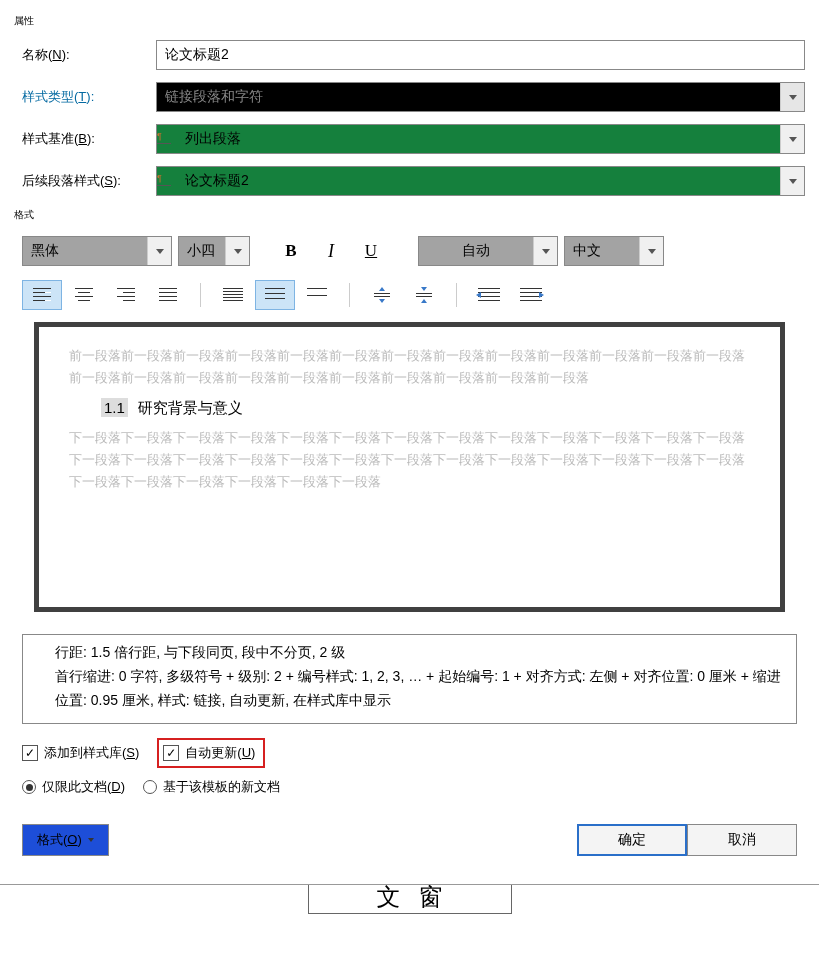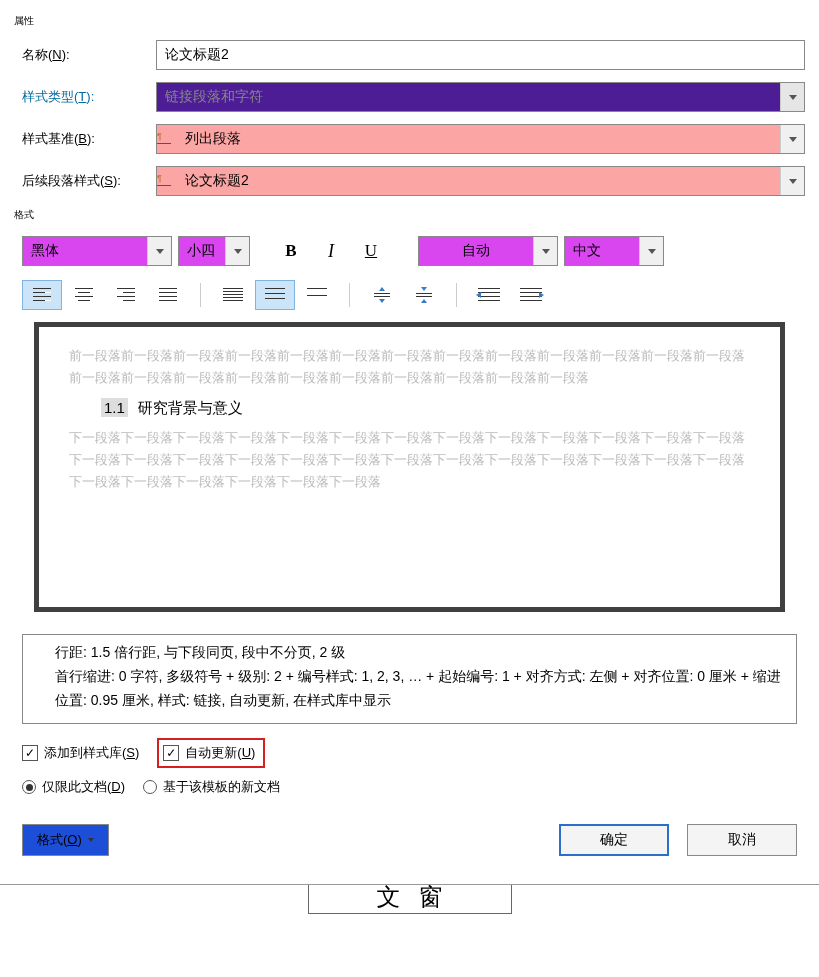--- a/index.html
+++ b/index.html
@@ -3,30 +3,30 @@
 <meta charset="utf-8">
 <style>
 * { box-sizing: border-box; margin: 0; padding: 0; }
 body { font-family: "Microsoft YaHei", "SimSun", sans-serif; font-size: 13px; background: #fff; color: #000; width: 819px; }
 .panel { padding: 4px 14px 10px 14px; }
 .section-title { font-size: 10px; margin: 10px 0 8px 0; }
 .row { display: flex; align-items: center; margin: 12px 0; }
 .label { width: 142px; padding-left: 8px; }
 .label.disabled { color: #0369a1; }
 .text-input { flex: 1; height: 30px; border: 1px solid #888; padding: 0 8px; font-size: 14px; }
-.combo { flex: 1; height: 30px; border: 1px solid #888; display: flex; align-items: center; background: #fca5a5; position: relative; }
-.combo.disabled { background: #4c1d95; color: #888; gap: 24px; }
+.combo { flex: 1; height: 30px; border: 1px solid #888; display: flex; align-items: center; background: #15803d; position: relative; }
+.combo.disabled { background: #000000; color: #888; gap: 24px; }
 .combo .combo-text { flex: 1; padding: 0 8px; font-size: 14px; }
 .combo .combo-icon { width: 14px; height: 10px; margin-right: 6px; border-bottom: 1px solid #555; position: relative; display: inline-block; }
 .combo .combo-icon::before { content: "¶"; position: absolute; font-size: 9px; left: 0; top: -3px; color: #c07030; }
 .combo .arrow, .sel .arrow { width: 24px; height: 100%; background: #f0f0f0; display: flex; align-items: center; justify-content: center; border-left: 1px solid #ccc; }
 .combo.disabled .arrow { background: #e6e6e6; }
 .chev { width: 0; height: 0; border-left: 4px solid transparent; border-right: 4px solid transparent; border-top: 5px solid #555; }
 .fmt-row { display: flex; align-items: center; gap: 6px; margin: 14px 0 14px 8px; }
-.sel { height: 30px; border: 1px solid #888; display: flex; align-items: center; background: #d946ef; }
+.sel { height: 30px; border: 1px solid #888; display: flex; align-items: center; background: #a3a3a3; }
 .sel .sel-text { padding: 0 8px; font-size: 14px; }
 .tb-btn { width: 34px; height: 30px; display: flex; align-items: center; justify-content: center; font-size: 17px; cursor: pointer; }
 .bold { font-weight: bold; font-family: Georgia, serif; }
 .italic { font-style: italic; font-family: Georgia, serif; font-size: 18px; }
 .under { text-decoration: underline; font-family: Georgia, serif; }
 .para-row { display: flex; align-items: center; gap: 2px; margin: 6px 0 12px 8px; }
 .pbtn { width: 40px; height: 30px; border: 1px solid transparent; display: flex; align-items: center; justify-content: center; cursor: pointer; }
 .pbtn.active { background: #cce4f7; border: 1px solid #7eb4e3; }
 .vline { width: 1px; height: 24px; background: #ccc; margin: 0 10px; }
 .aleft, .acenter, .aright, .ajust { width: 18px; height: 14px; position: relative; }
@@ -55,21 +55,21 @@
 .opt-block { margin: 14px 8px 0 8px; }
 .ckrow { display: flex; align-items: center; gap: 18px; margin: 4px 0; }
 .ck { display: flex; align-items: center; gap: 6px; cursor: pointer; }
 .chkbox { width: 16px; height: 16px; border: 1px solid #555; display: flex; align-items: center; justify-content: center; font-size: 12px; }
 .radio { width: 14px; height: 14px; border: 1px solid #555; border-radius: 50%; display: flex; align-items: center; justify-content: center; }
 .radio .dot { width: 7px; height: 7px; background: #333; border-radius: 50%; }
 .hl { border: 2px solid #d62020; padding: 4px 8px 4px 4px; display: inline-flex; align-items: center; gap: 6px; }
 .btnrow { display: flex; align-items: center; justify-content: space-between; margin: 28px 8px 6px 8px; }
 .dbtn { height: 32px; padding: 0 14px; border: 1px solid #888; background: #1d4ed8; display: flex; align-items: center; gap: 4px; cursor: pointer; }
 .dbtn .sm-chev { width: 0; height: 0; border-left: 3px solid transparent; border-right: 3px solid transparent; border-top: 4px solid #333; margin-left: 2px; }
-.right-btns { display: flex; gap: 18px; }
+.right-btns { display: flex; }
 .big-btn { width: 110px; height: 32px; border: 1px solid #888; background: #f4f4f4; display: flex; align-items: center; justify-content: center; cursor: pointer; font-size: 14px; }
 .big-btn.primary { border: 2px solid #2a6fc9; }
 .footer { margin-top: 12px; height: 30px; display: flex; align-items: flex-end; justify-content: center; font-family: "KaiTi", serif; font-size: 24px; overflow: hidden; border-top: 1px solid #999; }
 .footer .ft { border: 1px solid #666; border-top: none; padding: 0 50px; letter-spacing: 18px; text-indent: 18px; }
 .ul { text-decoration: underline; }
 </style>
 </head>
 <body>
 
 <div class="panel">

